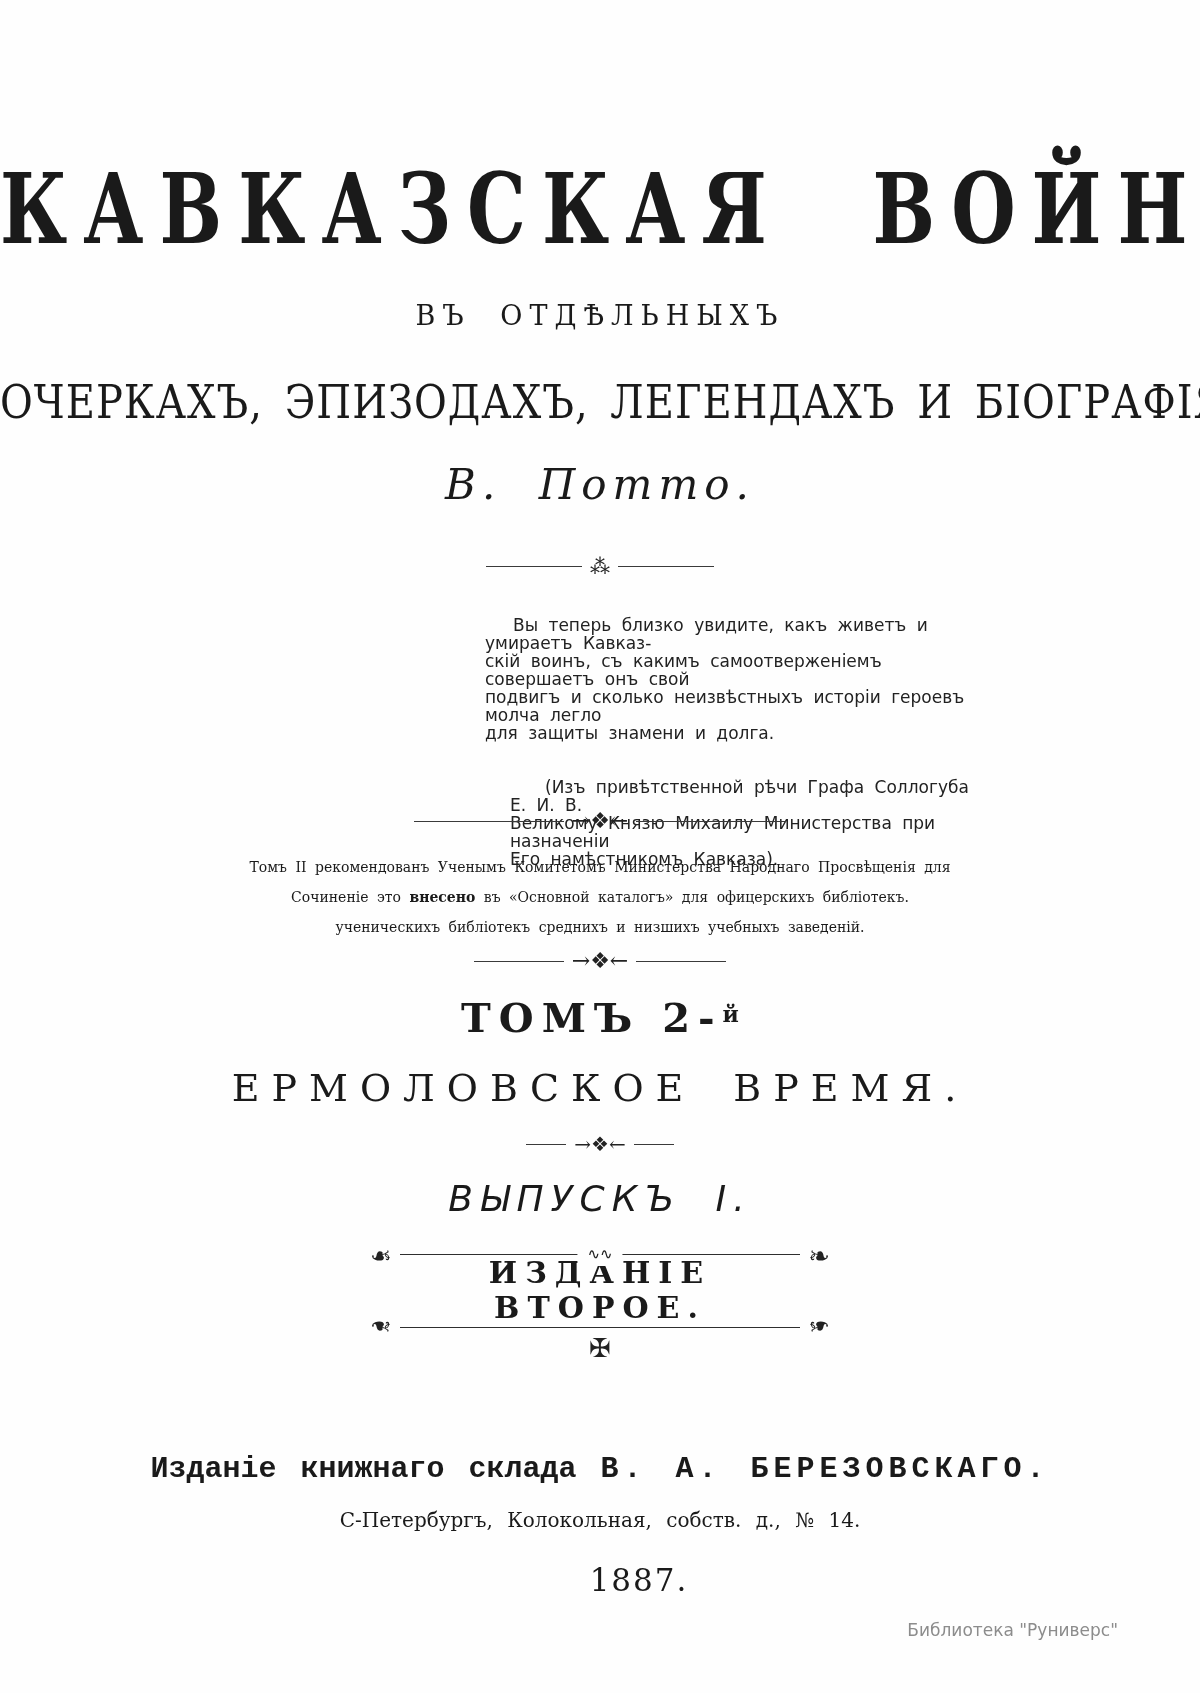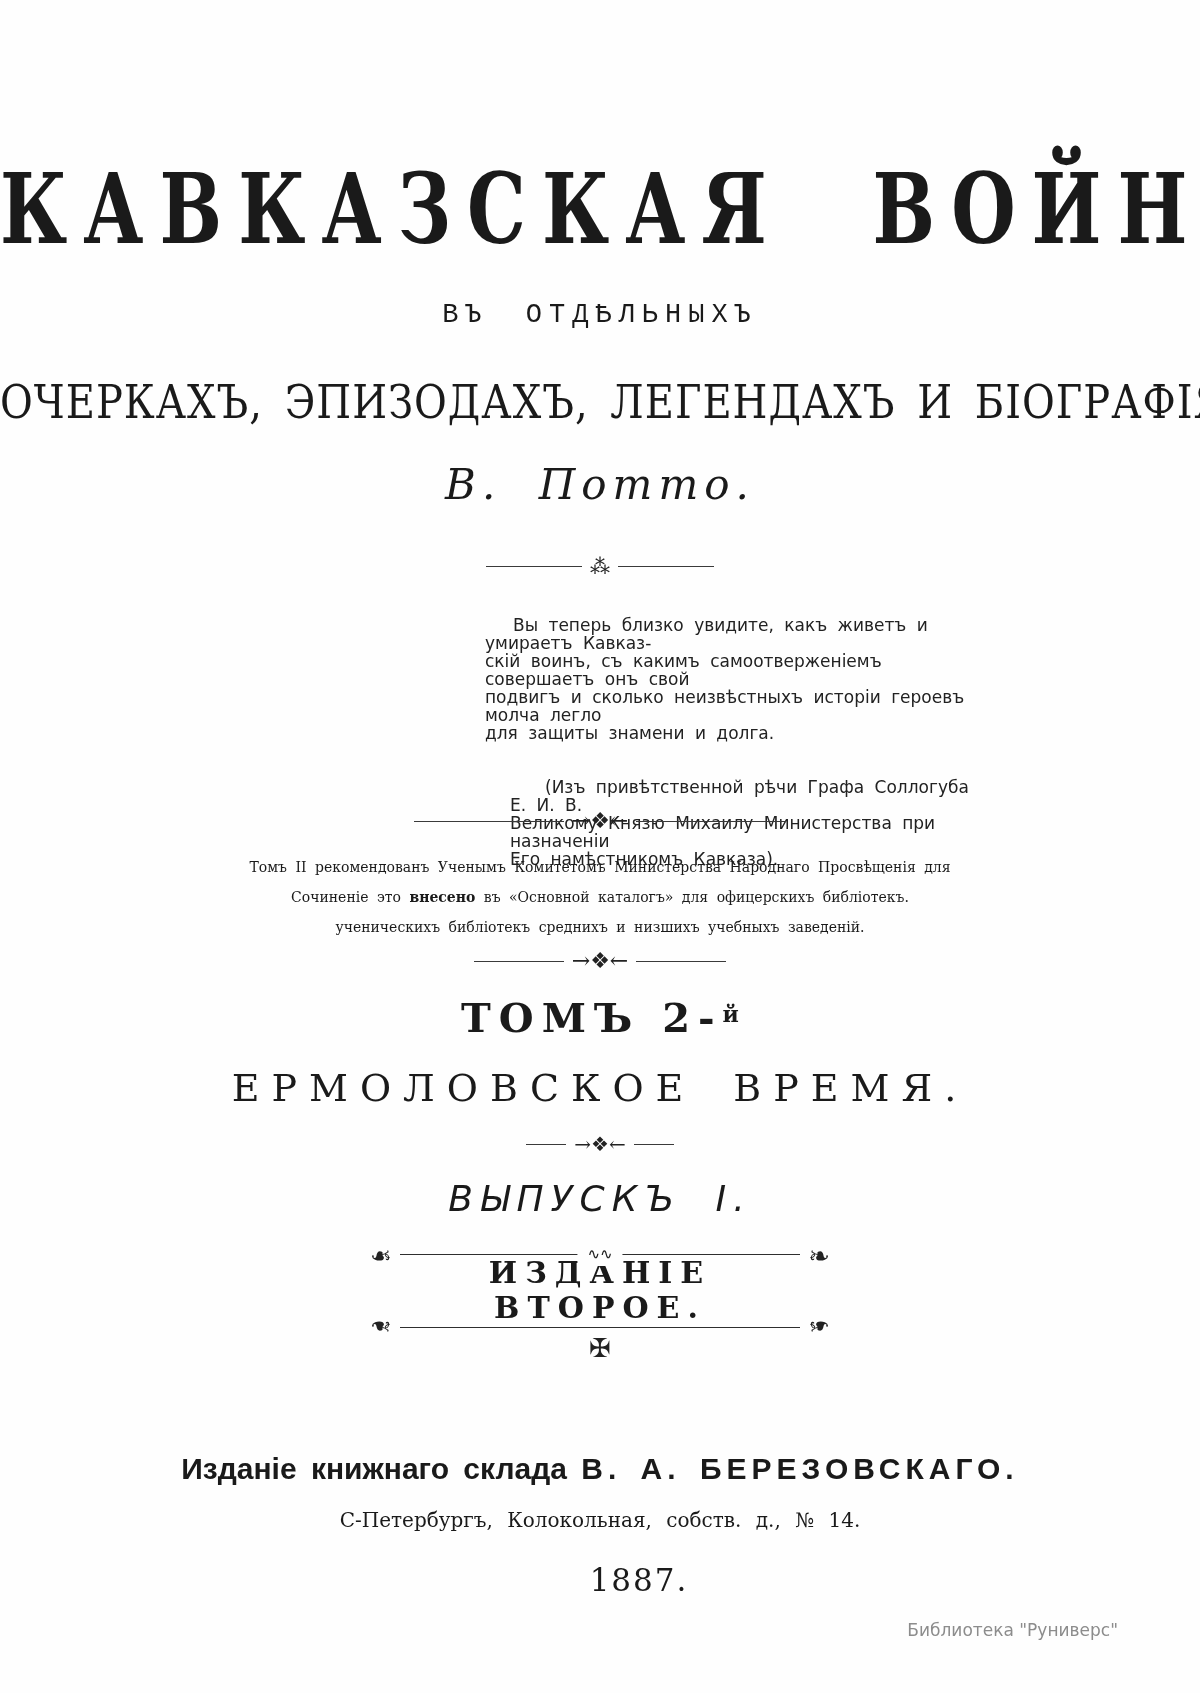--- a/index.html
+++ b/index.html
@@ -23,21 +23,20 @@
     word-spacing: 48px;
     transform: scaleY(1.32);
     transform-origin: top center;
     white-space: nowrap;
   }
   .subtitle-small {
     top: 300px;
     font-size: 27px;
     letter-spacing: 7px;
     word-spacing: 14px;
-    font-family: Liberation Mono, monospace;
   }
   .subtitle-large {
     top: 374px;
     font-size: 40px;
     letter-spacing: 1px;
     word-spacing: 8px;
     transform: scaleY(1.18);
     transform-origin: top center;
     white-space: nowrap;
   }
@@ -136,21 +135,21 @@
   }
   .banner .tail {
     position: absolute;
     left: 50%; bottom: -36px;
     transform: translateX(-50%);
     font-size: 26px; color: #222;
   }
 
   .publisher-line {
     top: 1452px;
-    font-family: Liberation Sans, sans-serif;
+    font-family: Liberation Mono, monospace;
     font-size: 30px;
     font-weight: bold;
     word-spacing: 6px;
     text-align: center;
   }
   .publisher-line .caps { letter-spacing: 5px; }
   .address-line {
     top: 1508px;
     font-size: 20px;
     word-spacing: 8px;

